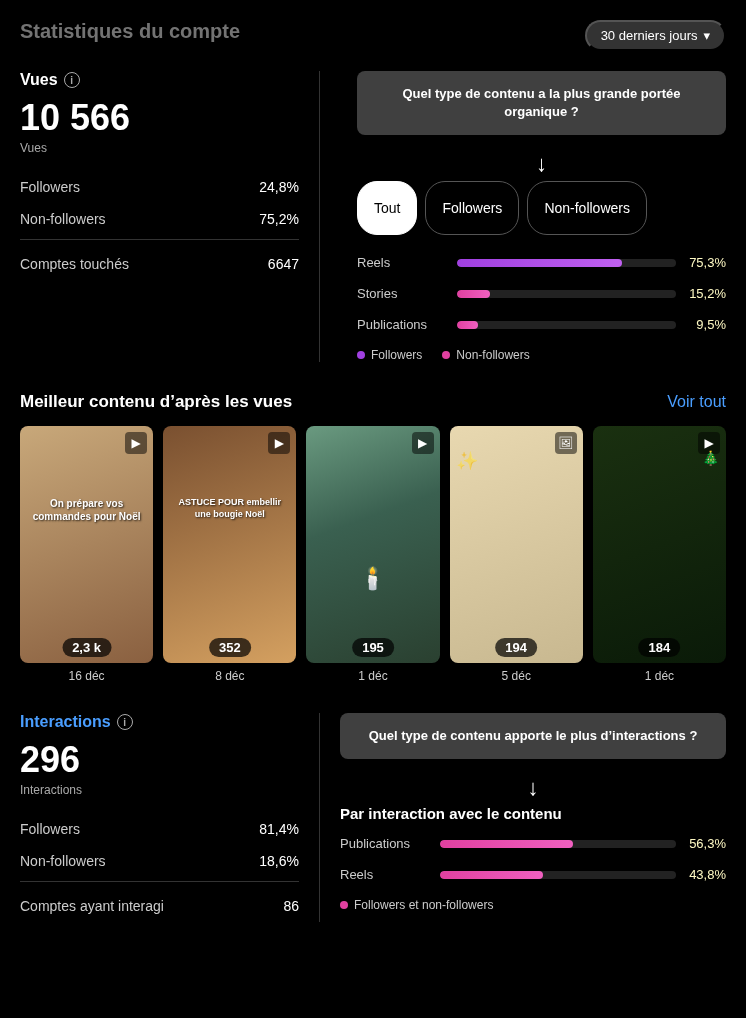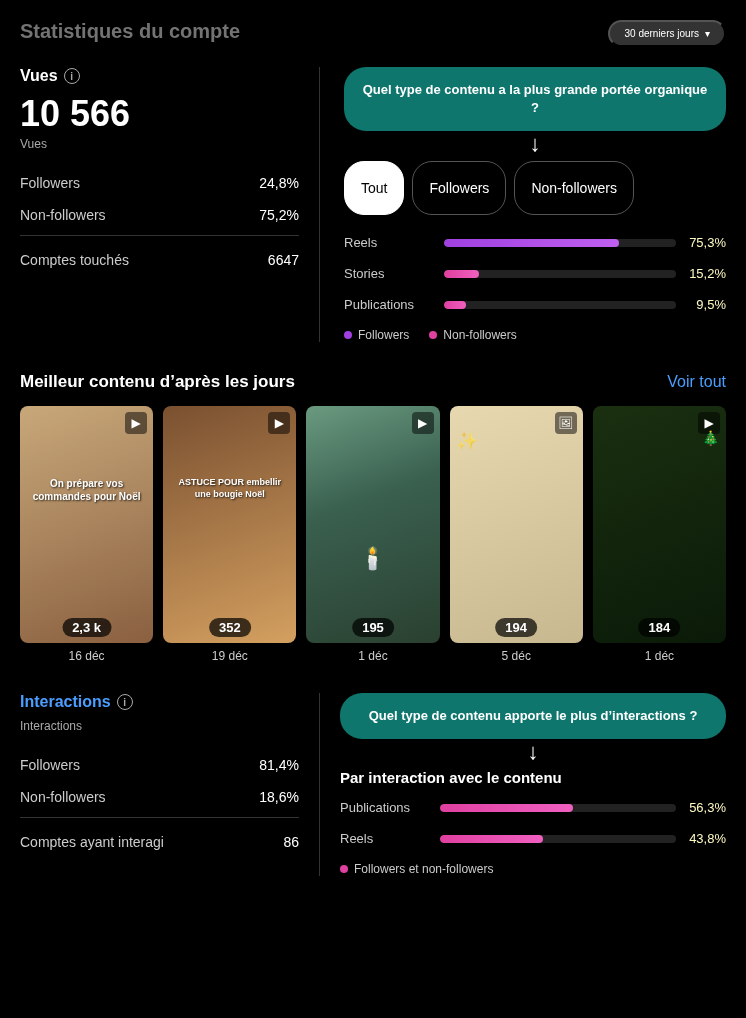--- a/index.html
+++ b/index.html
@@ -24,30 +24,30 @@
       font-size: 20px;
       font-weight: 700;
       color: #737373;
     }
     .date-selector {
       display: flex;
       align-items: center;
       background: #333;
       border-radius: 20px;
       padding: 6px 14px;
-      font-size: 10px;
+      font-size: 13px;
       cursor: pointer;
       color: #fff;
       gap: 6px;
       text-align: right;
     }
     .main-grid {
       display: grid;
       grid-template-columns: 300px 1fr;
-      gap: 4px;
+      gap: 17px;
     }
     .left-panel {
       padding-right: 20px;
       border-right: 1px solid #333;
     }
     .right-panel {
       padding-left: 20px;
     }
     .section-label {
       display: flex;
@@ -93,23 +93,24 @@
     .stat-row .value {
       color: #fff;
       font-weight: 500;
     }
     .divider {
       border: none;
       border-top: 1px solid #333;
       margin: 4px 0 8px 0;
     }
     .tip-bubble {
-      background: #0f766e;
-      border-radius: 22px;
+      background: #404040;
+      border-radius: 8px;
       padding: 14px 16px;
+      margin-bottom: 16px;
       font-size: 13px;
       font-weight: 700;
       text-align: center;
       line-height: 1.4;
       position: relative;
     }
     .arrow-down {
       text-align: center;
       font-size: 22px;
       color: #fff;
@@ -370,41 +371,41 @@
         <div class="legend-item">
           <div class="legend-dot" style="background:#e040a0;"></div>
           <span>Non-followers</span>
         </div>
       </div>
     </div>
   </div>
 
   <div class="best-content-section">
     <div class="best-content-header">
-      <span class="best-content-title">Meilleur contenu d’après les jours</span>
+      <span class="best-content-title">Meilleur contenu d’après les vues</span>
       <span class="voir-tout">Voir tout</span>
     </div>
     <div class="thumbnails-row">
 
       <div class="thumb-item">
         <div class="thumb-img brown">
           <span class="thumb-overlay-icon">▶</span>
           <div class="thumb-text-overlay">On prépare vos commandes pour Noël</div>
           <div class="thumb-count-badge">2,3 k</div>
         </div>
         <span class="thumb-date">16 déc</span>
       </div>
 
       <div class="thumb-item">
         <div class="thumb-img brown2">
           <span class="thumb-overlay-icon">▶</span>
           <div class="thumb-text-overlay" style="font-size:9px;">ASTUCE POUR embellir une bougie Noël</div>
           <div class="thumb-count-badge">352</div>
         </div>
-        <span class="thumb-date">19 déc</span>
+        <span class="thumb-date">8 déc</span>
       </div>
 
       <div class="thumb-item">
         <div class="thumb-img teal" style="background: linear-gradient(160deg, #6a9a80 0%, #3a6050 40%, #2a4030 100%);">
           <span class="thumb-overlay-icon">▶</span>
           <div style="position:absolute;bottom:30%;left:50%;transform:translateX(-50%);font-size:22px;">🕯️</div>
           <div class="thumb-count-badge">195</div>
         </div>
         <span class="thumb-date">1 déc</span>
       </div>
@@ -431,20 +432,21 @@
   </div>
 
   <div class="interactions-section">
     <div class="interactions-grid">
 
       <div class="left-panel">
         <div class="section-label blue">
           <span>Interactions</span>
           <span class="info-icon">i</span>
         </div>
+        <div class="big-number">296</div>
         <div class="big-number-label">Interactions</div>
 
         <div class="stat-row">
           <span>Followers</span>
           <span class="value">81,4%</span>
         </div>
         <div class="stat-row">
           <span>Non-followers</span>
           <span class="value">18,6%</span>
         </div>

